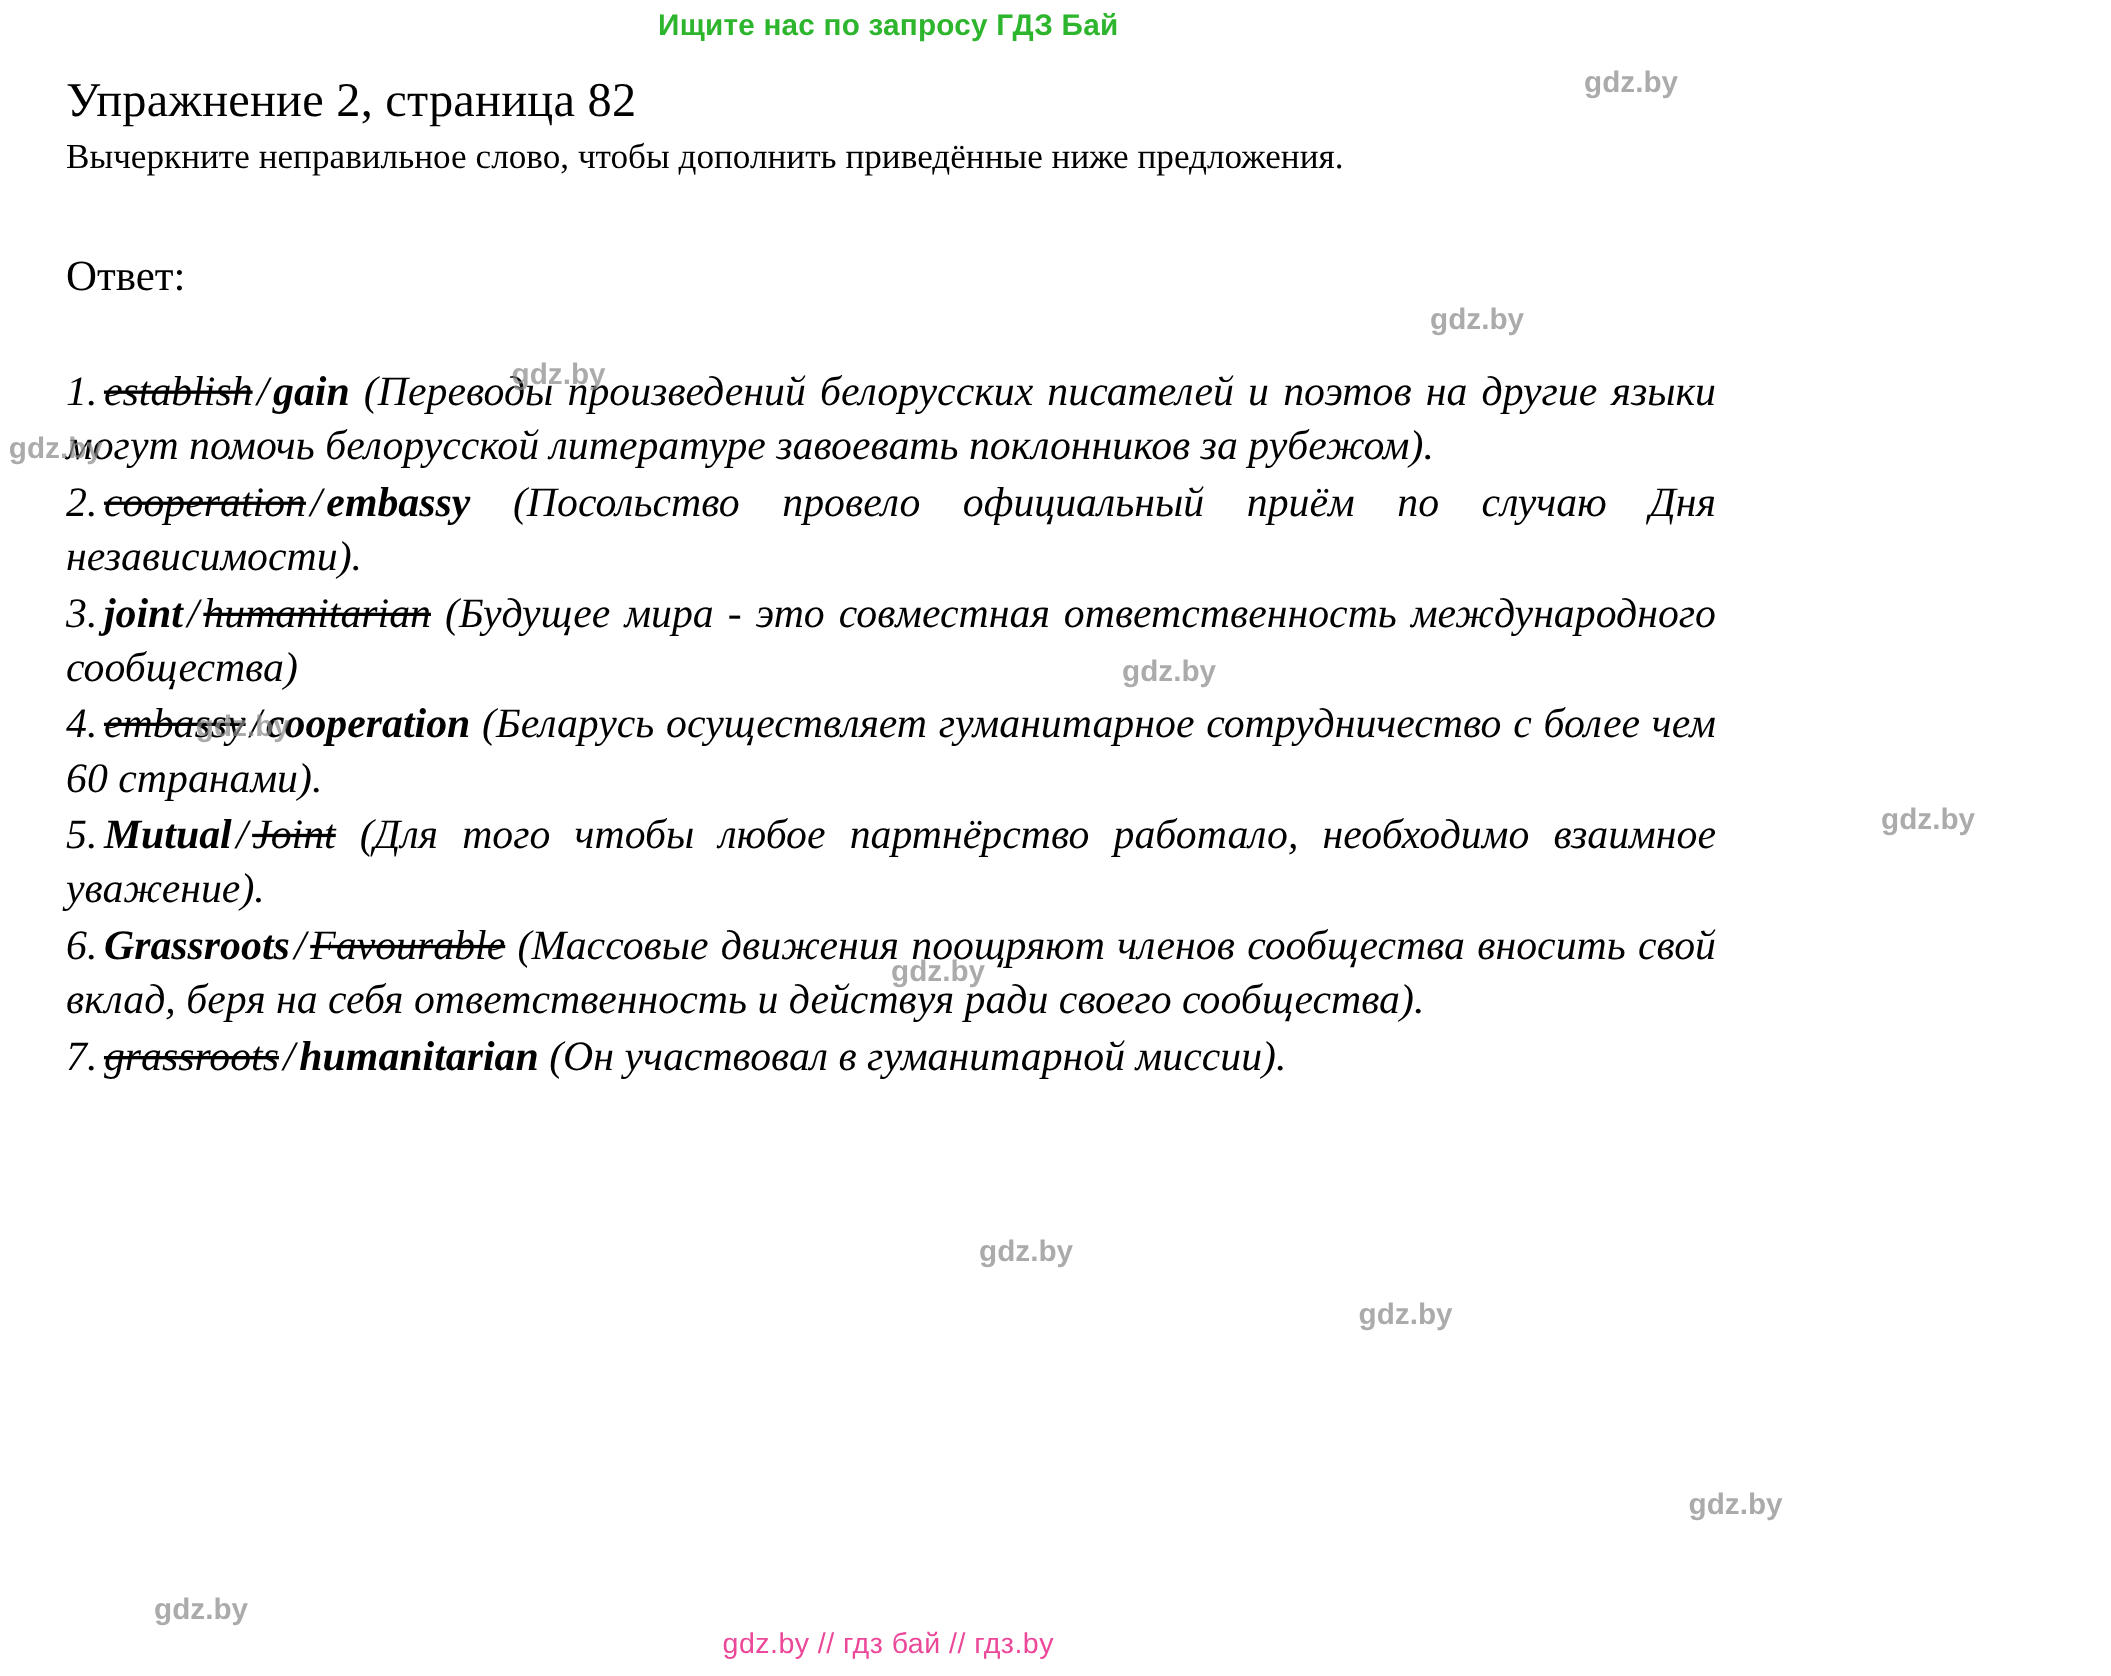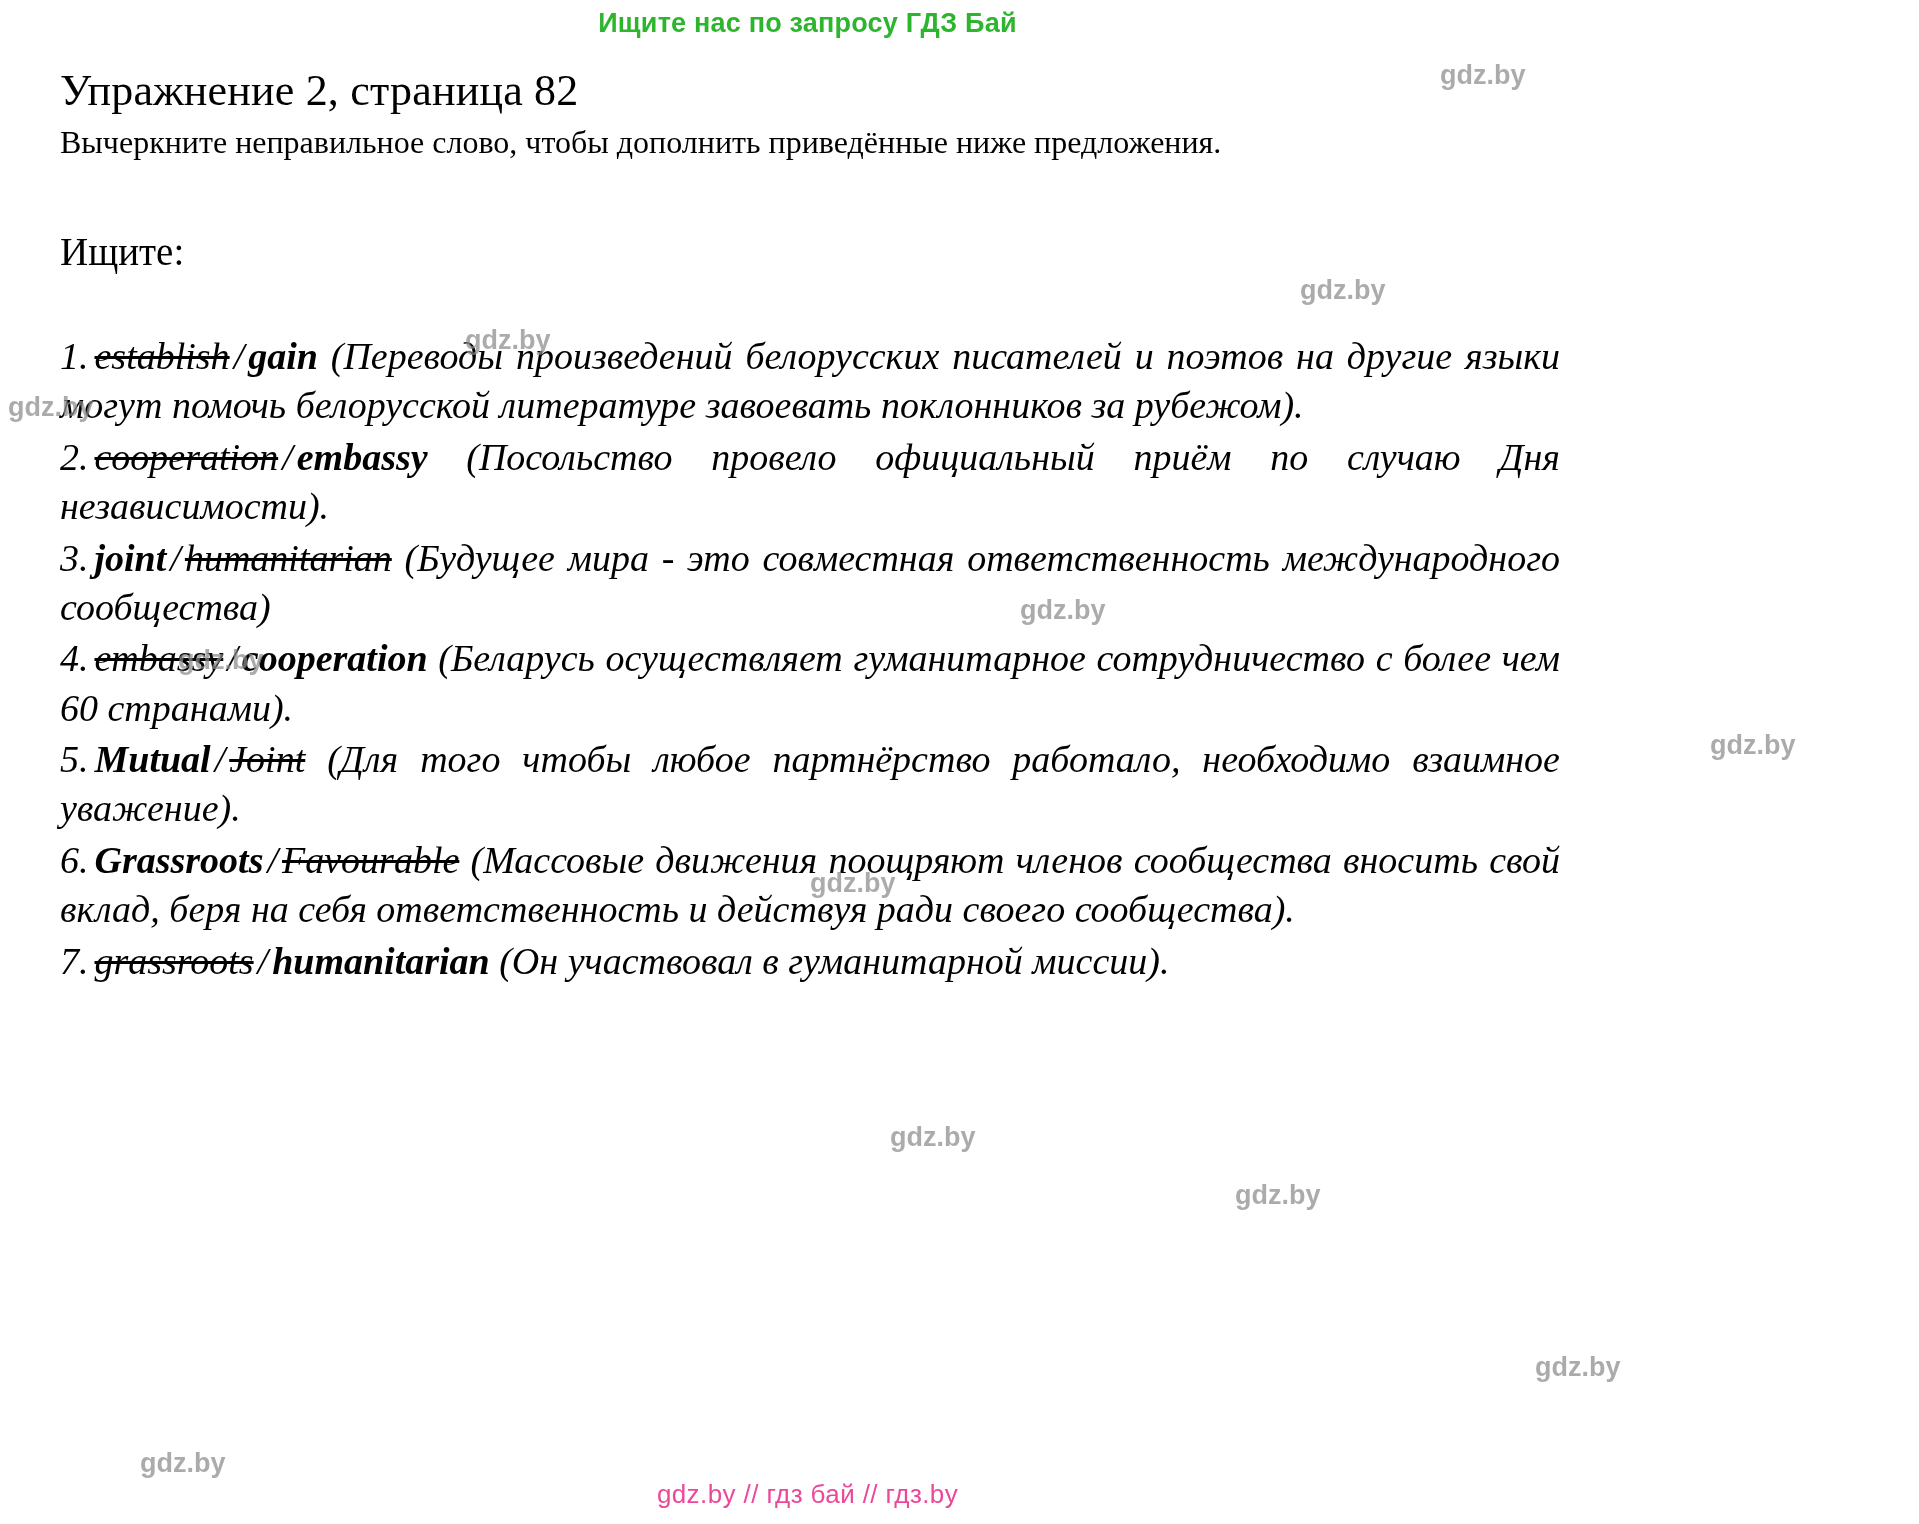--- a/index.html
+++ b/index.html
@@ -102,21 +102,21 @@
 <body>
 
 <div class="page">
 
   <div class="topbar">Ищите нас по запросу ГДЗ Бай</div>
 
   <div class="title">Упражнение 2, страница 82</div>
 
   <div class="subtitle">Вычеркните неправильное слово, чтобы дополнить приведённые ниже предложения.</div>
 
-  <div class="answer-label">Ищите:</div>
+  <div class="answer-label">Ответ:</div>
 
   <div class="items" id="answer-list">
       <div class="item"><span class="num">1.</span><span class="strike">establish</span><span class="sep">/</span><span class="bold">gain</span><span> (Переводы произведений белорусских писателей и поэтов на другие языки могут помочь белорусской литературе завоевать поклонников за рубежом).</span></div>
       <div class="item"><span class="num">2.</span><span class="strike">cooperation</span><span class="sep">/</span><span class="bold">embassy</span><span> (Посольство провело официальный приём по случаю Дня независимости).</span></div>
       <div class="item"><span class="num">3.</span><span class="bold">joint</span><span class="sep">/</span><span class="strike">humanitarian</span><span> (Будущее мира - это совместная ответственность международного сообщества)</span></div>
       <div class="item"><span class="num">4.</span><span class="strike">embassy</span><span class="sep">/</span><span class="bold">cooperation</span><span> (Беларусь осуществляет гуманитарное сотрудничество с более чем 60 странами).</span></div>
       <div class="item"><span class="num">5.</span><span class="bold">Mutual</span><span class="sep">/</span><span class="strike">Joint</span><span> (Для того чтобы любое партнёрство работало, необходимо взаимное  уважение).</span></div>
       <div class="item"><span class="num">6.</span><span class="bold">Grassroots</span><span class="sep">/</span><span class="strike">Favourable</span><span> (Массовые движения поощряют членов сообщества вносить свой вклад, беря на себя ответственность и действуя ради своего сообщества).</span></div>
       <div class="item"><span class="num">7.</span><span class="strike">grassroots</span><span class="sep">/</span><span class="bold">humanitarian</span><span> (Он участвовал в гуманитарной миссии).</span></div>
     </div>

